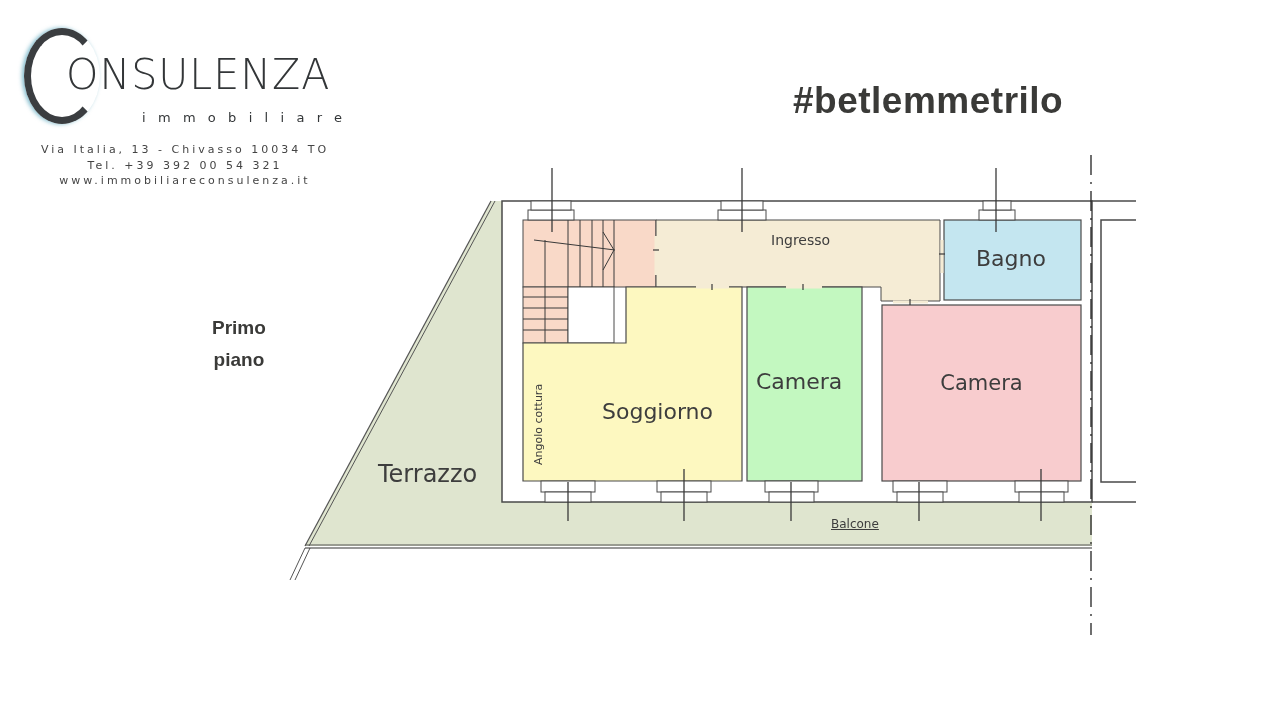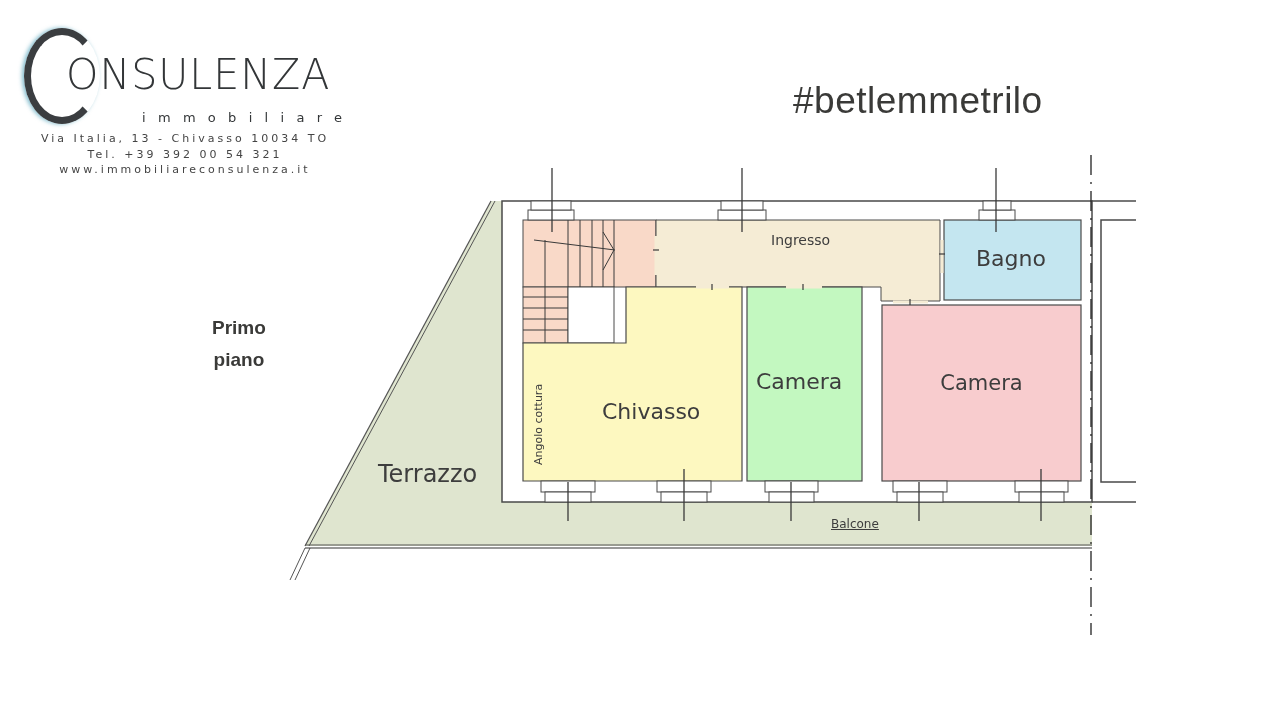--- a/index.html
+++ b/index.html
@@ -1,22 +1,22 @@
 <!DOCTYPE html>
 <html><head>
 <meta charset="utf-8">
 <style>
   html, body { margin:0; padding:0; background:#ffffff; }
   body { width:1286px; height:726px; position:relative; overflow:hidden; font-family:"DejaVu Sans", sans-serif; }
   .logo { position:absolute; left:20px; top:20px; width:340px; height:180px; }
   .logo-c { position:absolute; left:4px; top:8px; width:62px; height:82px; border:7px solid #3a3d40; border-right-color:transparent; border-radius:50%; box-shadow:-2px 0 4px rgba(40,140,170,0.6); }
   .logo-word { position:absolute; left:46px; top:30px; font-family:"DejaVu Sans", sans-serif; font-size:42px; font-weight:300; letter-spacing:1px; color:#333638; transform:scaleX(0.98); transform-origin:left; }
   .logo-sub { position:absolute; left:122px; top:76px; font-size:13px; letter-spacing:12.3px; color:#333638;margin-top:14px; }
-  .contact { position:absolute; left:30px; top:131px; width:310px; text-align:center; font-size:11px; letter-spacing:3px; line-height:15.5px; color:#444; }
-  .hashtag { position:absolute; left:793px; top:80px; font-family:"Liberation Sans", sans-serif; font-weight:normal; font-size:37px; color:#3a3a38; letter-spacing:0.5px; }
+  .contact { position:absolute; left:30px; top:142px; width:310px; text-align:center; font-size:11px; letter-spacing:3px; line-height:15.5px; color:#444; }
+  .hashtag { position:absolute; left:793px; top:80px; font-family:"Liberation Sans", sans-serif; font-weight:bold; font-size:37px; color:#3a3a38; letter-spacing:0.5px; }
   .floor-label { position:absolute; left:212px; top:312px; font-family:"Liberation Sans", sans-serif; font-weight:bold; font-size:19px; color:#3a3a38; line-height:32px; text-align:center; }
   svg.plan { position:absolute; left:0; top:0; }
   .room-label { position:absolute; color:#3d3d3d; font-family:"DejaVu Sans", sans-serif; white-space:nowrap; }
 </style>
 </head>
 <body>
 
 <div class="logo">
   <div class="logo-c"></div>
   <div class="logo-word">ONSULENZA</div>
@@ -132,16 +132,16 @@
 
   <line x1="1091" y1="155" x2="1091" y2="635" stroke="#222" stroke-width="1.3" stroke-dasharray="20,7,2,7"></line>
 </svg>
 
 <div class="room-label" style="left:771px; top:232px; font-size:14px;">Ingresso</div>
 <div class="room-label" style="left:976px; top:246px; font-size:22px;">Bagno</div>
 <div class="room-label" style="left:756px; top:369px; font-size:22px;">Camera</div>
 <div class="room-label" style="left:882px; top:371px; width:199px; text-align:center; font-size:21px; line-height:24px;">
   <div>Camera</div>
 </div>
-<div class="room-label" style="left:602px; top:399px; font-size:22px;">Chivasso</div>
+<div class="room-label" style="left:602px; top:399px; font-size:22px;">Soggiorno</div>
 <div class="room-label" style="left:532px; top:465px; font-size:11px; transform:rotate(-90deg); transform-origin:left top;">Angolo cottura</div>
 <div class="room-label" style="left:378px; top:460px; font-size:24px;">Terrazzo</div>
 <div class="room-label" style="left:831px; top:517px; font-size:12px;text-decoration:underline;">Balcone</div>
 
 </body></html>

